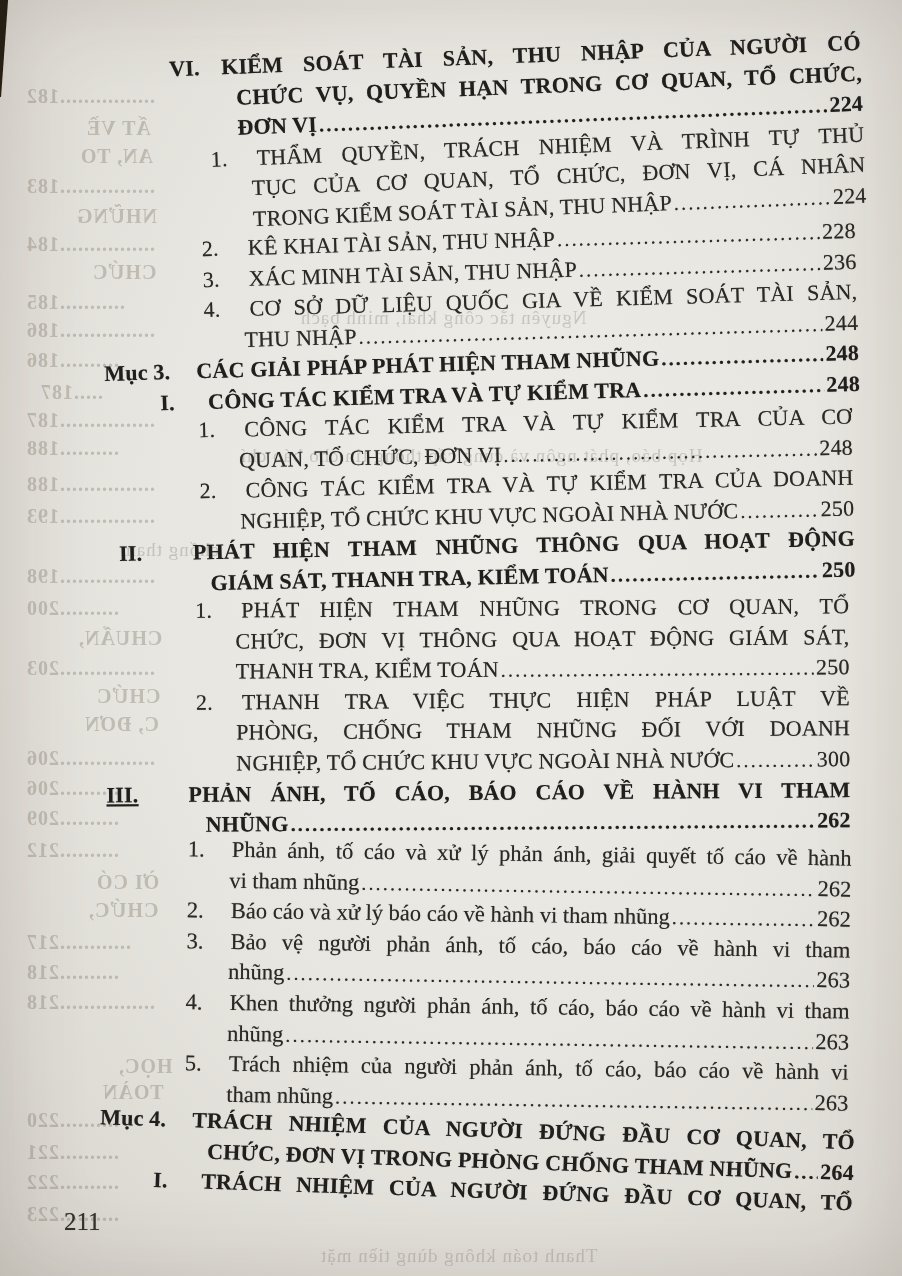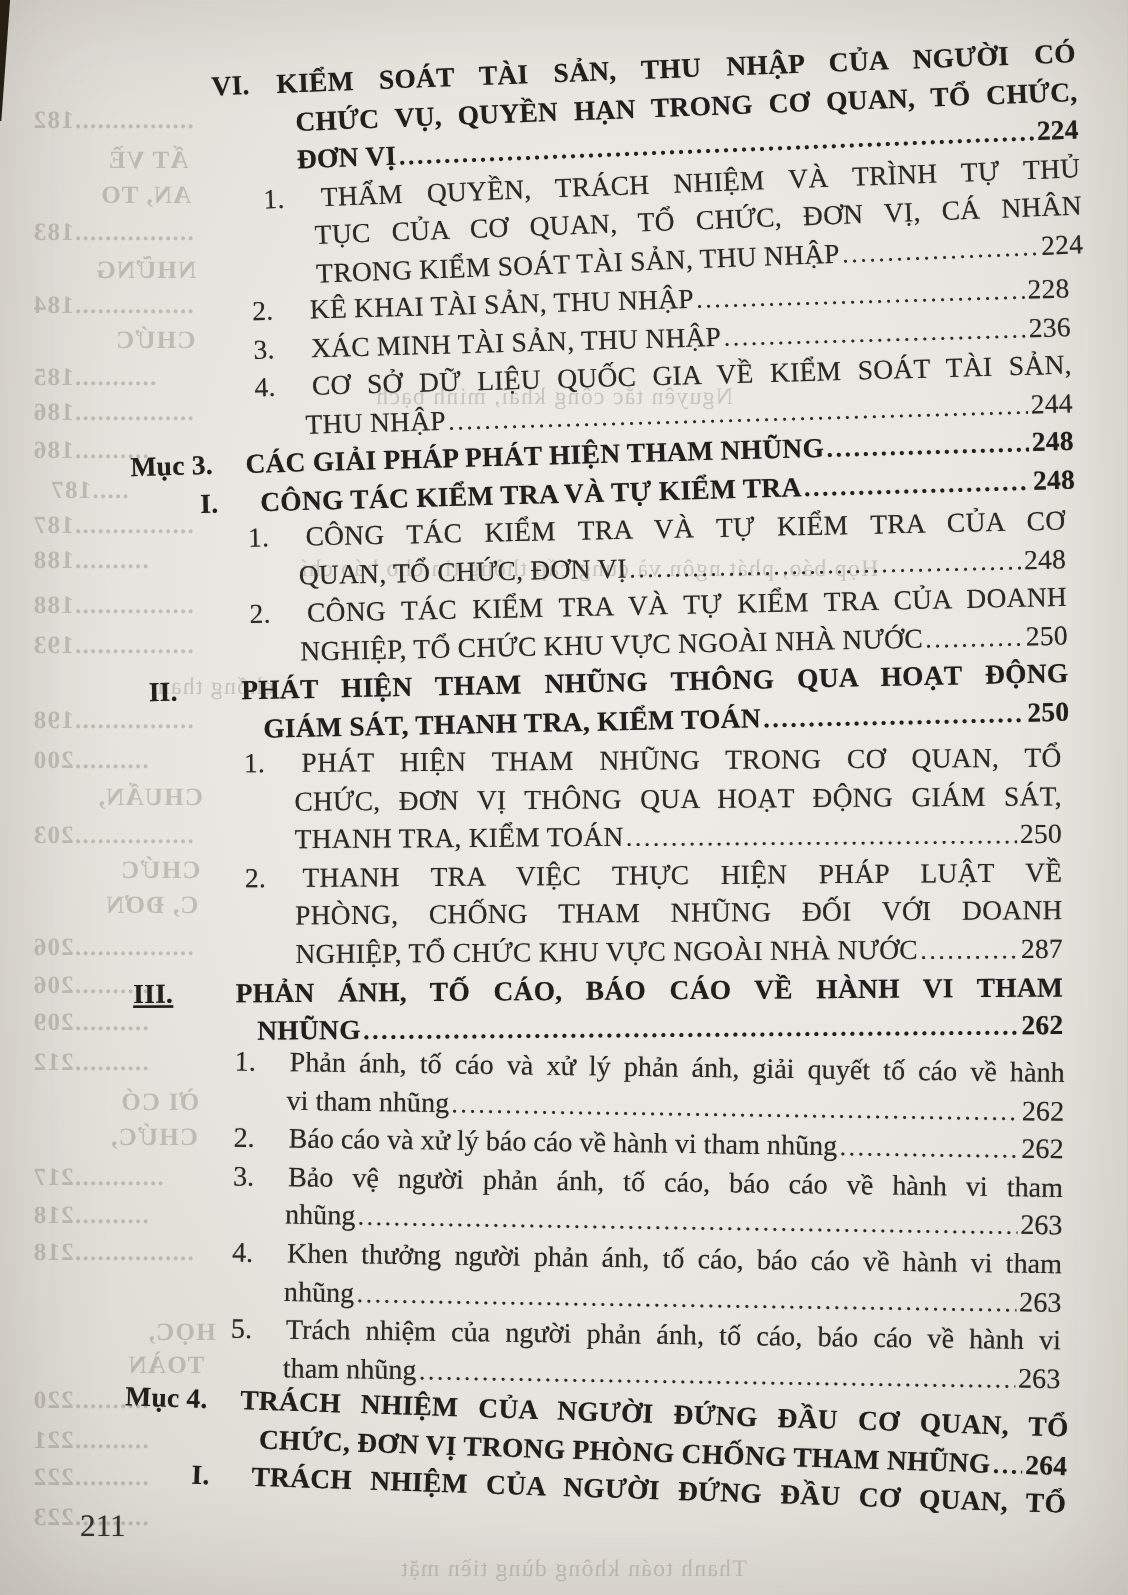--- a/index.html
+++ b/index.html
@@ -210,21 +210,21 @@
       <div class="row fill r-item">
         <span class="px">2.</span>
         <span class="tx">THANH TRA VIỆC THỰC HIỆN PHÁP LUẬT VỀ</span>
       </div>
       <div class="row fill r-itemc">
         <span class="tx">PHÒNG, CHỐNG THAM NHŨNG ĐỐI VỚI DOANH</span>
       </div>
       <div class="row r-itemc">
         <span class="tx">NGHIỆP, TỔ CHỨC KHU VỰC NGOÀI NHÀ NƯỚC</span>
         <span class="lead"></span>
-        <span class="pg">287</span>
+        <span class="pg">300</span>
       </div>
       <div class="row b fill r-rom3">
         <span class="px">III.</span>
         <span class="tx">PHẢN ÁNH, TỐ CÁO, BÁO CÁO VỀ HÀNH VI THAM</span>
       </div>
       <div class="row b r-romc">
         <span class="tx">NHŨNG</span>
         <span class="lead"></span>
         <span class="pg">262</span>
       </div>

